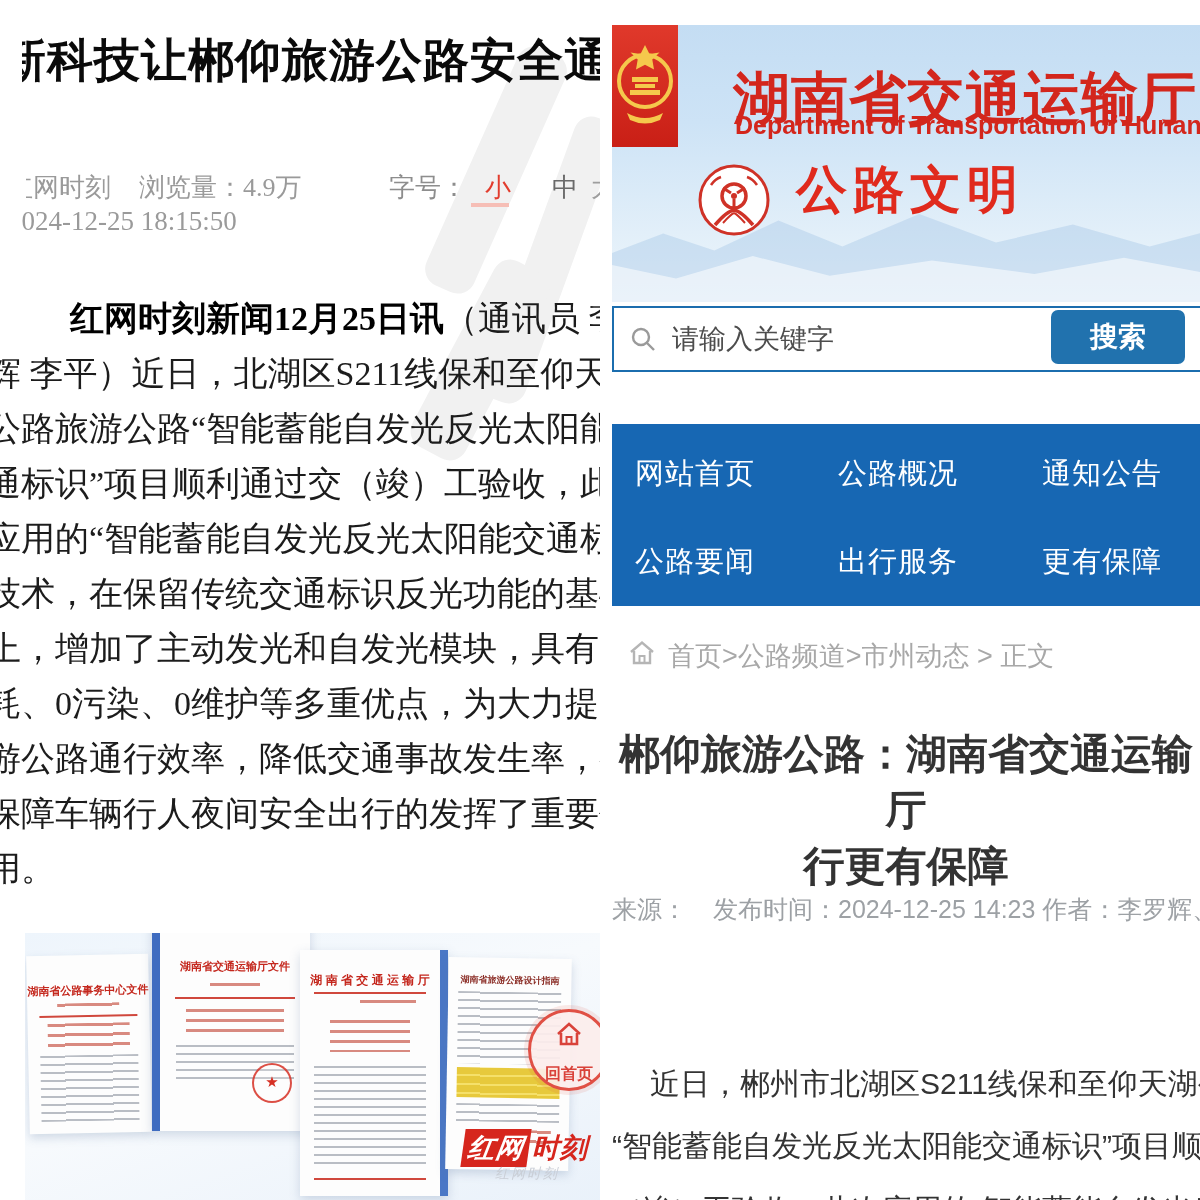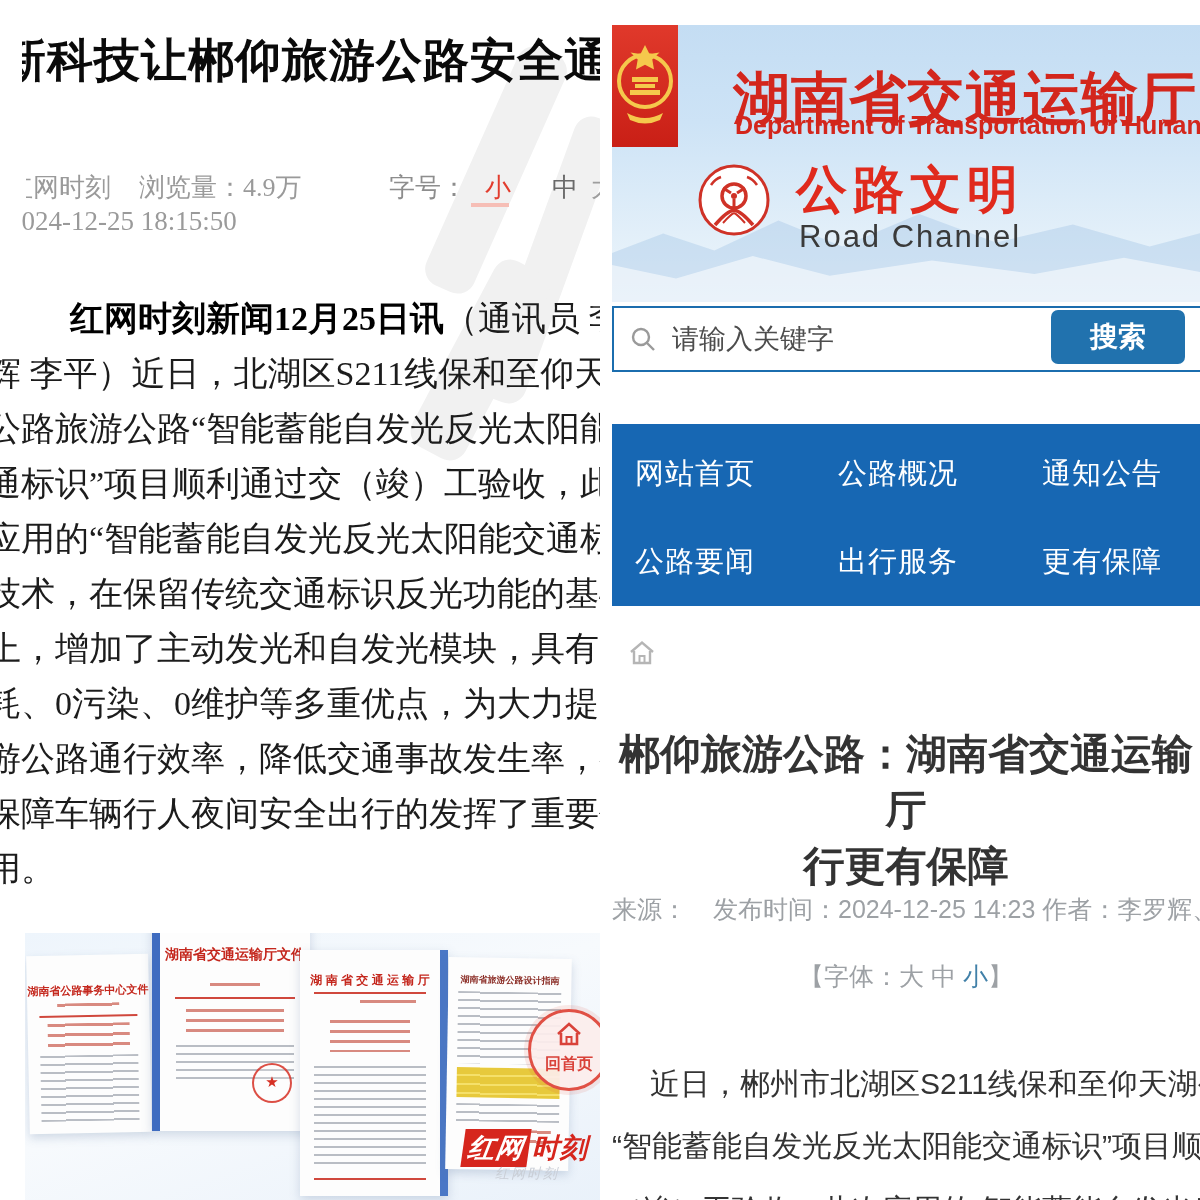--- a/index.html
+++ b/index.html
@@ -36,21 +36,21 @@
   .glines{position:absolute;background:repeating-linear-gradient(#b9bdc4 0 2px,transparent 2px 8px);}
   .rlines{position:absolute;background:repeating-linear-gradient(#d88a80 0 3px,transparent 3px 10px);}
   .ylines{position:absolute;background:repeating-linear-gradient(#e7c93c 0 7px,#f5e06a 7px 9px);}
   .spineL{border-left:8px solid #3f6cc0;}
   .spineR{border-right:8px solid #4a77c6;}
   #seal{position:absolute;width:36px;height:36px;border:2px solid rgba(214,48,36,.85);border-radius:50%;
         color:#d63024;font-size:15px;text-align:center;line-height:34px;background:rgba(255,255,255,.2);}
   #home-btn{position:absolute;left:503px;top:76px;width:76px;height:76px;border-radius:50%;
             border:3px solid #e05045;background:rgba(252,237,235,.92);text-align:center;
             box-shadow:0 0 0 4px rgba(224,80,69,.12);}
-  #home-btn .hb-label{color:#d9423a;font-size:16px;font-weight:bold;margin-top:4px;}
+  #home-btn .hb-label{color:#d9423a;font-size:16px;font-weight:bold;margin-top:14px;}
   #rn-logo{position:absolute;left:438px;top:196px;font-size:27px;font-weight:bold;font-style:italic;
            letter-spacing:1px;}
   #rn-logo .p1{background:#d6261d;color:#fff;padding:1px 5px;transform:skewX(-8deg);display:inline-block;}
   #rn-logo .p2{color:#d6261d;margin-left:3px;}
   #rn-refl{position:absolute;left:470px;top:232px;font-size:14px;color:#c9ced6;font-style:italic;letter-spacing:2px;}
 
   
   #right-pane{left:612px;top:0;width:588px;height:1200px;overflow:hidden;background:#fff;}
   #r-header{left:0;top:25px;width:620px;height:277px;overflow:hidden;
             background:linear-gradient(180deg,#c4ddf3 0%,#cde3f6 35%,#e2eff9 75%,#eef6fc 100%);}
@@ -132,21 +132,21 @@
 
       <div class="doc" style="left:3px;top:22px;width:122px;height:178px;transform:rotate(-1.2deg);">
         <div class="doc-title" style="top:28px;font-size:11px;">湖南省公路事务中心文件</div>
         <div class="rlines" style="left:30px;right:30px;top:48px;height:6px;"></div>
         <div class="redrule" style="top:60px;"></div>
         <div class="rlines" style="left:20px;right:20px;top:68px;height:24px;"></div>
         <div class="glines" style="left:12px;right:12px;top:100px;height:66px;"></div>
       </div>
 
       <div class="doc spineL" style="left:127px;top:-12px;width:150px;height:210px;">
-        <div class="doc-title" style="top:25px;font-size:14px;">湖南省交通运输厅文件</div>
+        <div class="doc-title" style="top:38px;font-size:11px;">湖南省交通运输厅文件</div>
         <div class="rlines" style="left:50px;right:50px;top:62px;height:5px;"></div>
         <div class="redrule" style="top:76px;"></div>
         <div class="rlines" style="left:26px;right:26px;top:88px;height:26px;"></div>
         <div class="glines" style="left:16px;right:16px;top:124px;height:40px;"></div>
         <div id="seal" style="left:92px;top:142px;">
           <span>★</span>
         </div>
       </div>
 
       <div class="doc spineR" style="left:275px;top:17px;width:140px;height:246px;">
@@ -205,21 +205,20 @@
           <circle cx="37" cy="37" r="34" fill="#fff" stroke="#cf3227" stroke-width="3"></circle>
           <circle cx="37" cy="33" r="12" fill="none" stroke="#cf3227" stroke-width="3.5"></circle>
           <circle cx="37" cy="33" r="3" fill="#cf3227"></circle>
           <path d="M37 36 v8 M34 30 l-8 -5 M40 30 l8 -5" stroke="#cf3227" stroke-width="3" fill="none"></path>
           <path d="M18 62 q12 -14 19 -15 q7 1 19 15" fill="none" stroke="#cf3227" stroke-width="3.5"></path>
           <path d="M26 60 q8 -9 11 -10 M48 60 q-8 -9 -11 -10" fill="none" stroke="#cf3227" stroke-width="2"></path>
           <path d="M14 22 q4 -6 10 -8 M60 22 q-4 -6 -10 -8" fill="none" stroke="#cf3227" stroke-width="2.5"></path>
         </svg>
       </div>
       <div id="rc-cn" class="abs nowrap">公路文明</div>
-      <div id="rc-en" class="abs nowrap">Road Channel</div>
     </div>
 
     <div id="search-bar" class="abs">
       <svg id="search-icon" width="26" height="26" viewBox="0 0 26 26">
         <circle cx="11" cy="11" r="8" fill="none" stroke="#9a9a9a" stroke-width="2.4"></circle>
         <line x1="17" y1="17" x2="24" y2="24" stroke="#9a9a9a" stroke-width="2.4"></line>
       </svg>
       <input id="search-input" type="text" placeholder="请输入关键字" style="">
       <button id="search-btn">搜索</button>
     </div>
@@ -231,34 +230,30 @@
       <span class="nav-item" style="left:23px;top:118px;">公路要闻</span>
       <span class="nav-item" style="left:226px;top:118px;">出行服务</span>
       <span class="nav-item" style="left:430px;top:118px;">更有保障</span>
     </div>
 
     <svg id="crumb-icon" class="abs" width="28" height="26" viewBox="0 0 28 26">
       <path d="M3 12 L14 2.5 L25 12" fill="none" stroke="#b5b5b5" stroke-width="2.4"></path>
       <path d="M6 11 V23 H22 V11" fill="none" stroke="#b5b5b5" stroke-width="2.4"></path>
       <rect x="11.5" y="16" width="5" height="7" fill="none" stroke="#b5b5b5" stroke-width="2"></rect>
     </svg>
+    <div id="crumb-text" class="abs nowrap">首页&gt;公路频道&gt;市州动态 &gt; 正文</div>
 
     <div id="a-title" class="abs">
       <div>郴仰旅游公路：湖南省交通运输厅</div>
       <div>行更有保障</div>
     </div>
 
     <div id="a-meta" class="abs nowrap">
       <span>来源：</span><span class="sep"></span><span>发布时间：</span><span>2024-12-25 14:23</span>
       <span>作者：</span><span>李罗辉、李平</span>
     </div>
 
-    <div id="a-font" class="abs">
-      <span>【字体：</span><span>大</span>
-      <span>中</span>
-      <span class="f-small">小</span><span>】</span>
-    </div>
 
     <div id="rb0" class="abs r-body" style="top:1064px;">近日，郴州市北湖区S211线保和至仰天湖公路旅游公路</div>
     <div class="abs r-body" style="top:1126px;">“智能蓄能自发光反光太阳能交通标识”项目顺利通过交</div>
     <div class="abs r-body" style="top:1190px;">（竣）工验收，此次应用的“智能蓄能自发光反光太阳能</div>
   </div>
 </div>
 
 </body></html>

